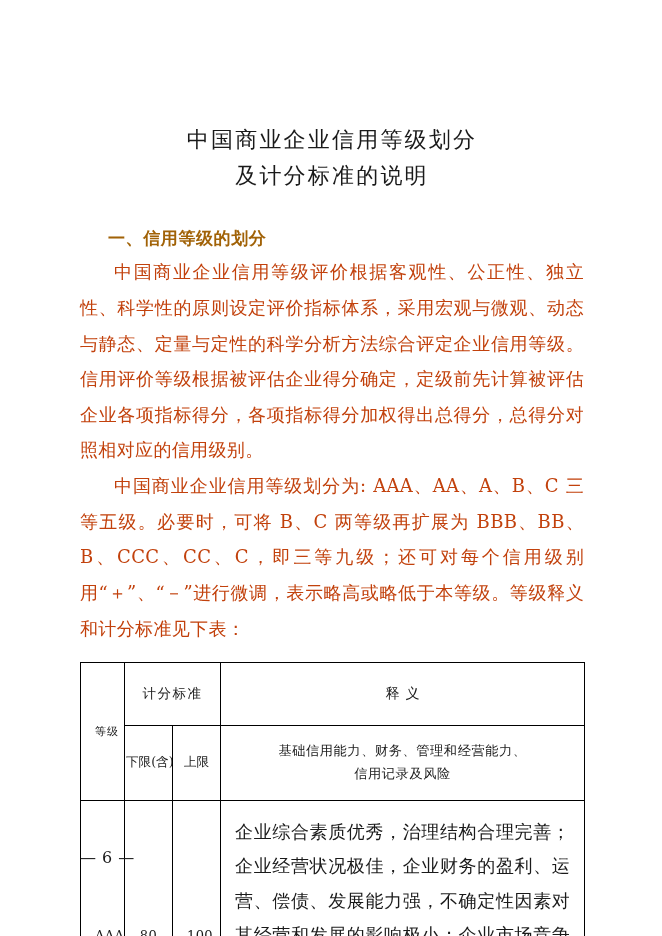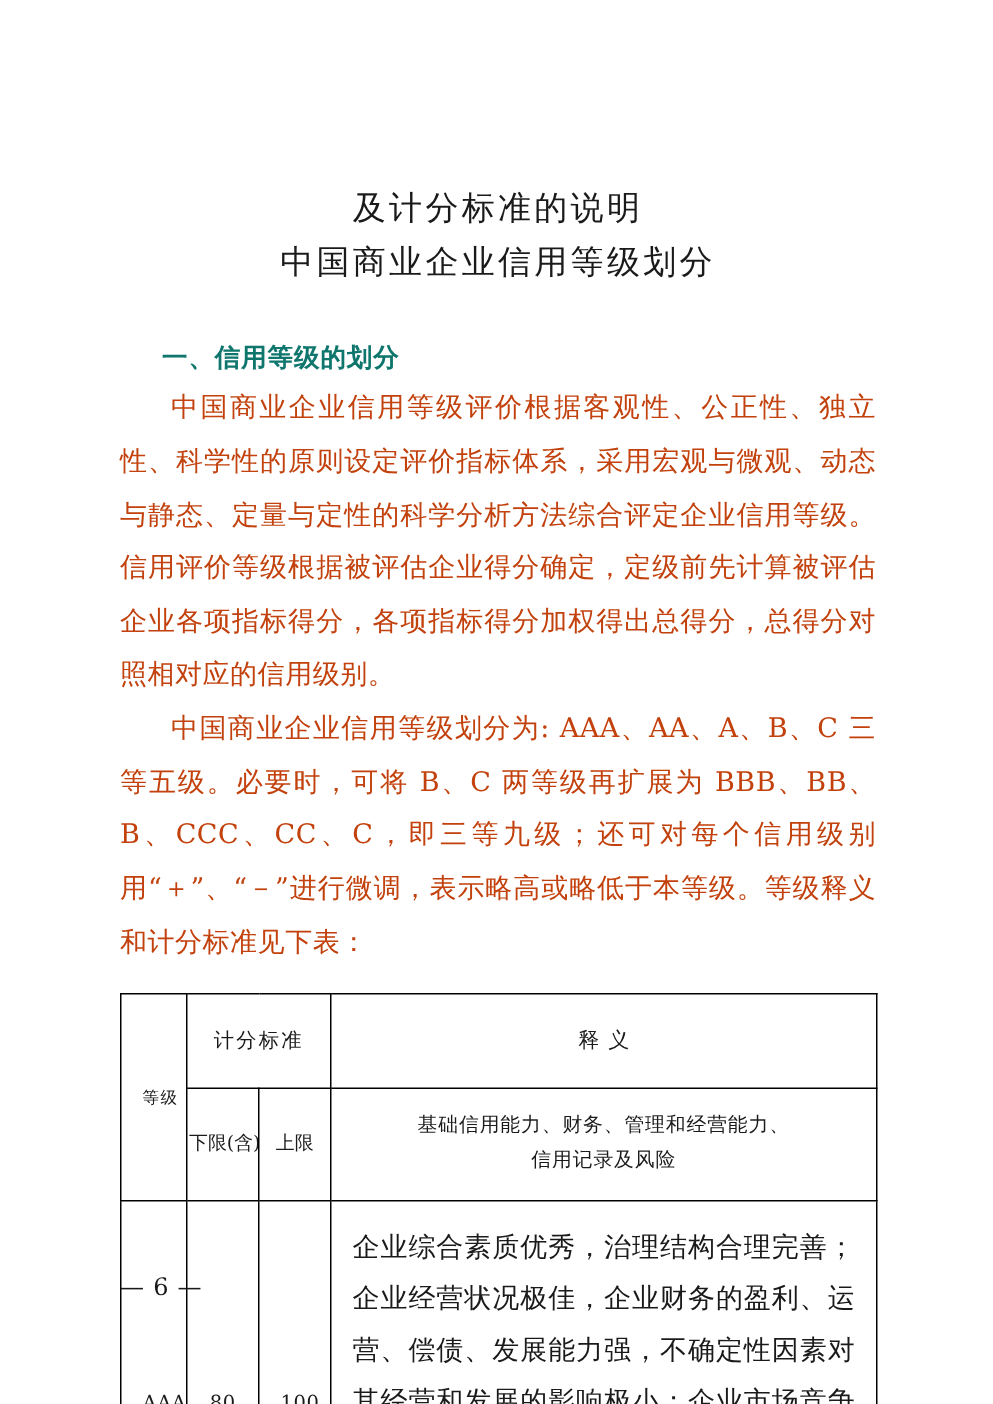--- a/index.html
+++ b/index.html
@@ -52,21 +52,21 @@
     margin-top: 10px;
   }
   .doc-title .tline { display: block; }
 
   
   .section-heading {
     font-family: "DejaVu Sans", "Liberation Sans", sans-serif;
     font-size: 17px;
     font-weight: bold;
     letter-spacing: 0.6px;
-    color: #0f766e;
+    color: #a16207;
     margin-top: 34px;
     margin-bottom: 4px;
     padding-left: 28px;
   }
 
   
   .body-para {
     font-family: "DejaVu Serif", "Liberation Serif", serif;
     font-size: 18px;
     line-height: 1.98;
@@ -164,22 +164,22 @@
   }
 </style>
 </head>
 <body>
 
 <div class="page">
   <div class="content">
 
 
     <div class="doc-title">
+      <span class="tline">中国商业企业信用等级划分</span>
       <span class="tline">及计分标准的说明</span>
-      <span class="tline">中国商业企业信用等级划分</span>
     </div>
 
     <div class="section-heading">一、信用等级的划分</div>
 
     <p class="body-para">中国商业企业信用等级评价根据客观性、公正性、独立性、科学性的原则设定评价指标体系，采用宏观与微观、动态与静态、定量与定性的科学分析方法综合评定企业信用等级。信用评价等级根据被评估企业得分确定，定级前先计算被评估企业各项指标得分，各项指标得分加权得出总得分，总得分对照相对应的信用级别。</p>
 
     <p class="body-para">中国商业企业信用等级划分为: AAA、AA、A、B、C 三等五级。必要时，可将 B、C 两等级再扩展为 BBB、BB、B、CCC、CC、C，即三等九级；还可对每个信用级别用“＋”、“－”进行微调，表示略高或略低于本等级。等级释义和计分标准见下表：</p>
 
     <div class="grade-table-wrap">
       <table class="grade-table">

